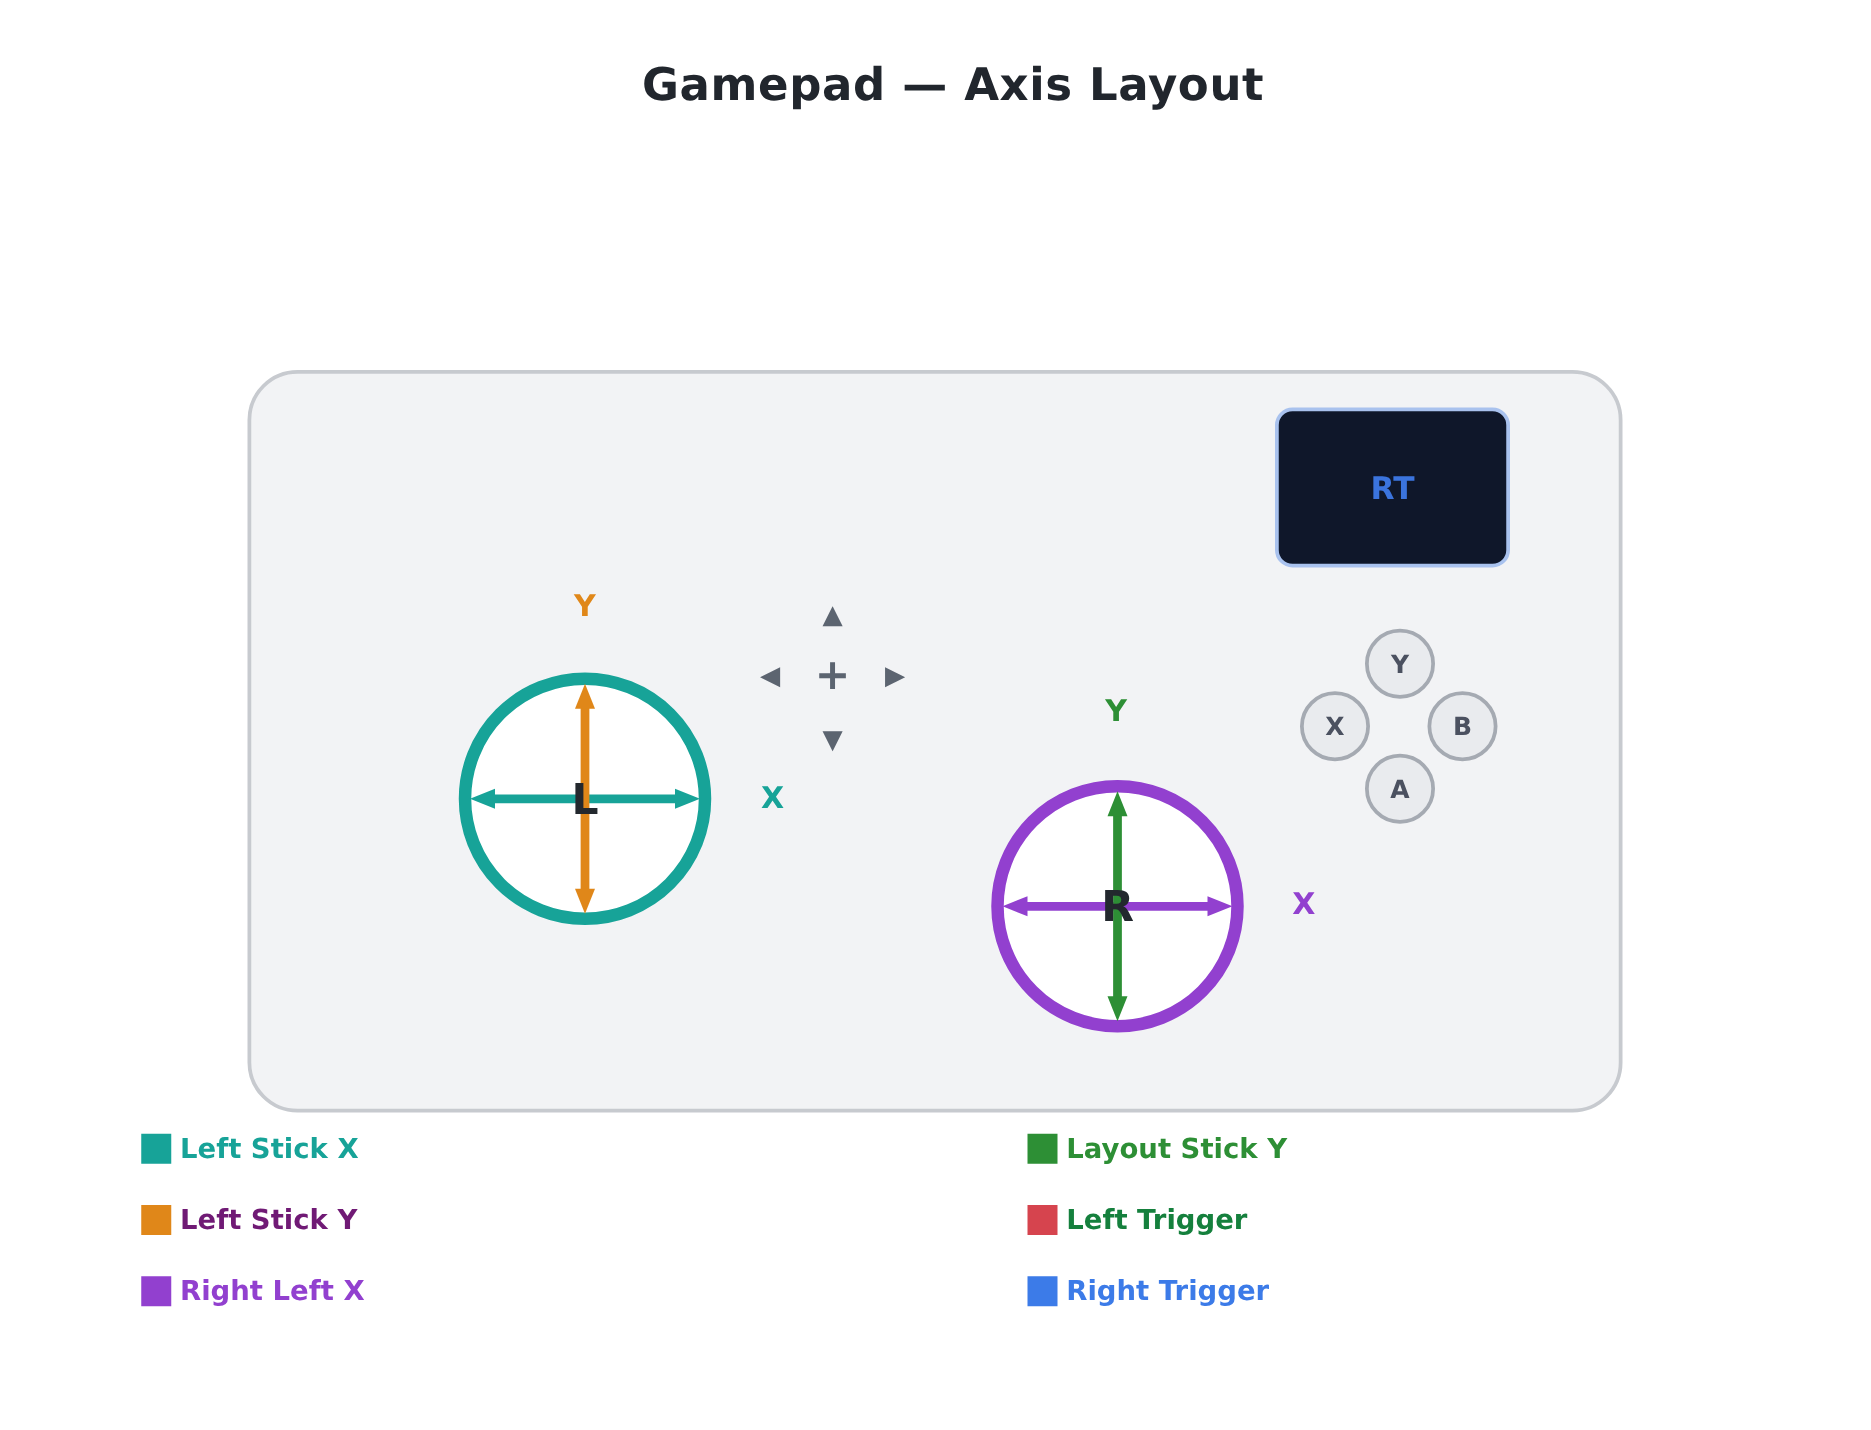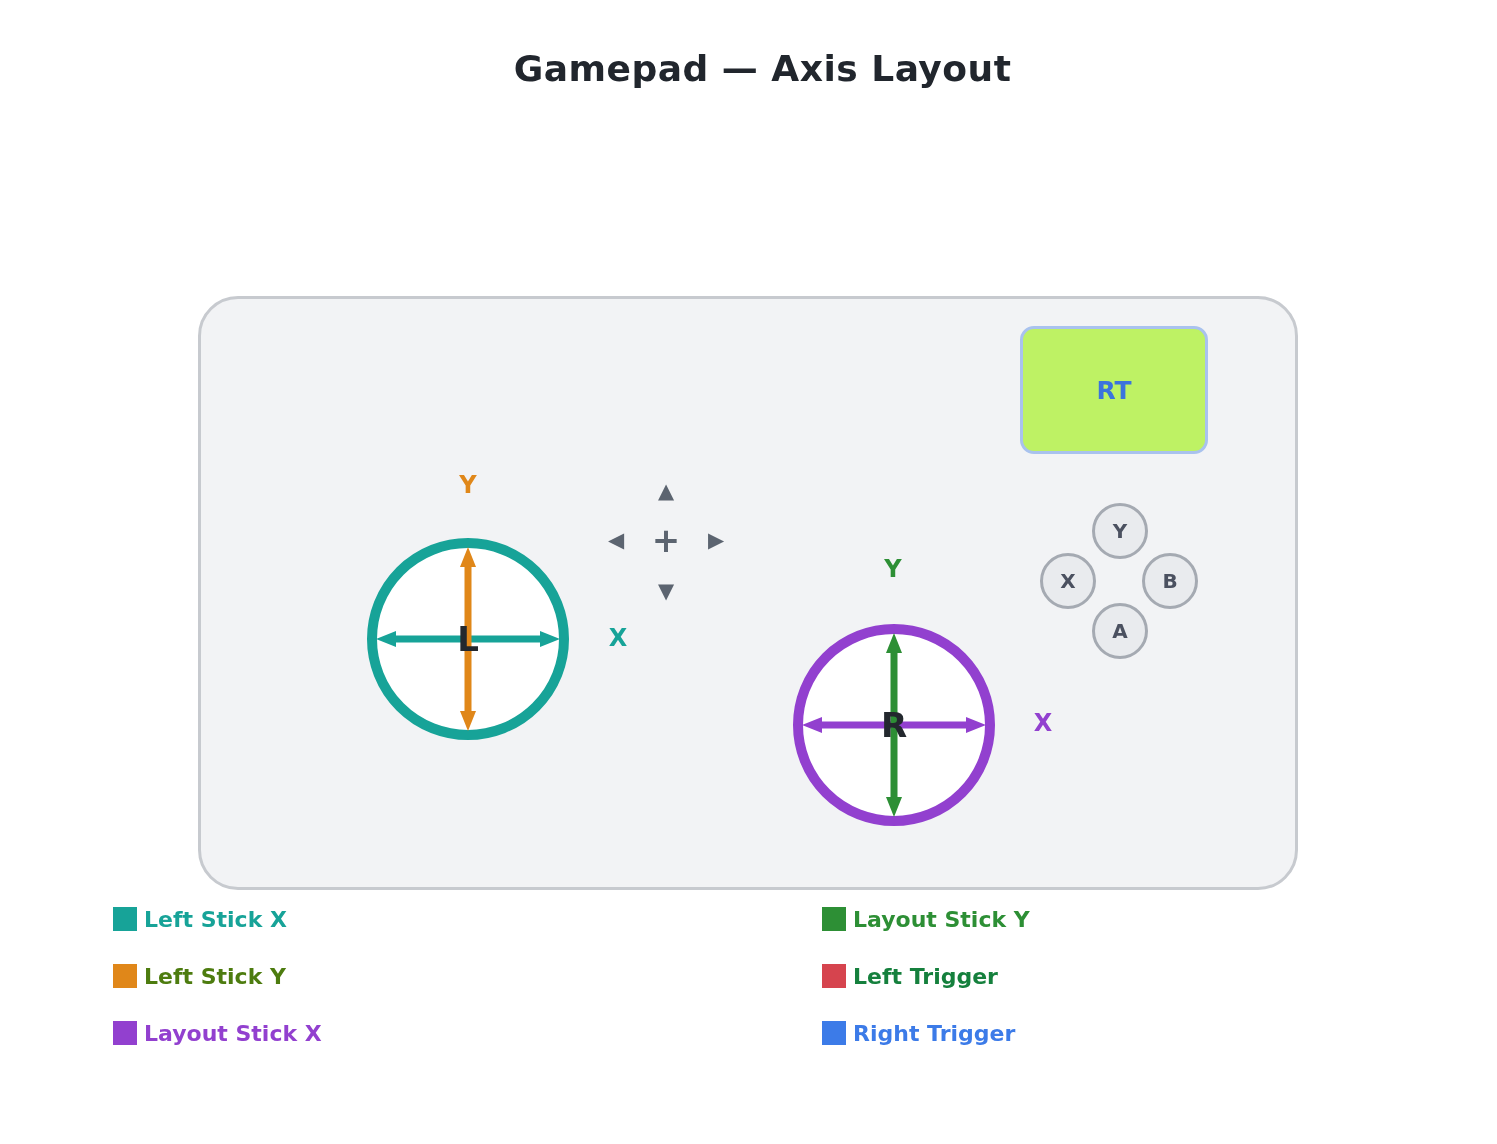--- a/index.html
+++ b/index.html
@@ -54,21 +54,21 @@
 </style>
 </head>
 <body>
 
 <div class="canvas">
 
   <h1 class="title" style="color: rgb(33, 38, 45);">Gamepad — Axis Layout</h1>
 
   <div class="body-shell" style="background-color: rgb(242, 243, 245); border-color: rgb(199, 202, 207);">
 
-    <div class="trigger rt" style="background-color: #bef264; border-color: rgb(169, 194, 238); color: rgb(59, 116, 221);">
+    <div class="trigger rt" style="background-color: #0f172a; border-color: rgb(169, 194, 238); color: rgb(59, 116, 221);">
       <span>RT</span>
     </div>
 
     <svg class="stick-svg left" viewBox="0 0 220 220">
       <circle cx="110" cy="110" r="96" fill="#ffffff" stroke-width="10" stroke="#17A398"></circle>
       <line x1="36" y1="110" x2="184" y2="110" stroke-width="7" stroke="#17A398"></line>
       <polygon points="18,110 38,102 38,118" fill="#17A398"></polygon>
       <polygon points="202,110 182,102 182,118" fill="#17A398"></polygon>
       <line x1="110" y1="36" x2="110" y2="184" stroke-width="7" stroke="#E08719"></line>
       <polygon points="110,18 102,38 118,38" fill="#E08719"></polygon>
@@ -102,25 +102,25 @@
     <div class="face-btn" style="left:941px; top:254px;">B</div>
     <div class="face-btn" style="left:891px; top:304px;">A</div>
   </div>
 
   <div class="legend-row" style="left:113px; top:905px;">
     <div class="legend-swatch" style="background-color: rgb(23, 163, 152);"></div>
     <div class="legend-label" style="color: rgb(23, 163, 152);">Left Stick X</div>
   </div>
   <div class="legend-row" style="left:113px; top:962px;">
     <div class="legend-swatch" style="background-color: rgb(224, 135, 25);"></div>
-    <div class="legend-label" style="color: #4d7c0f;">Left Stick Y</div>
+    <div class="legend-label" style="color: #701a75;">Left Stick Y</div>
   </div>
   <div class="legend-row" style="left:113px; top:1019px;">
     <div class="legend-swatch" style="background-color: rgb(146, 64, 207);"></div>
-    <div class="legend-label" style="color: rgb(146, 64, 207);">Layout Stick X</div>
+    <div class="legend-label" style="color: rgb(146, 64, 207);">Right Left X</div>
   </div>
 
   <div class="legend-row" style="left:822px; top:905px;">
     <div class="legend-swatch" style="background-color: rgb(45, 143, 53);"></div>
     <div class="legend-label" style="color: rgb(45, 143, 53);">Layout Stick Y</div>
   </div>
   <div class="legend-row" style="left:822px; top:962px;">
     <div class="legend-swatch" style="background-color: rgb(214, 68, 78);"></div>
     <div class="legend-label" style="color: #15803d;">Left Trigger</div>
   </div>

